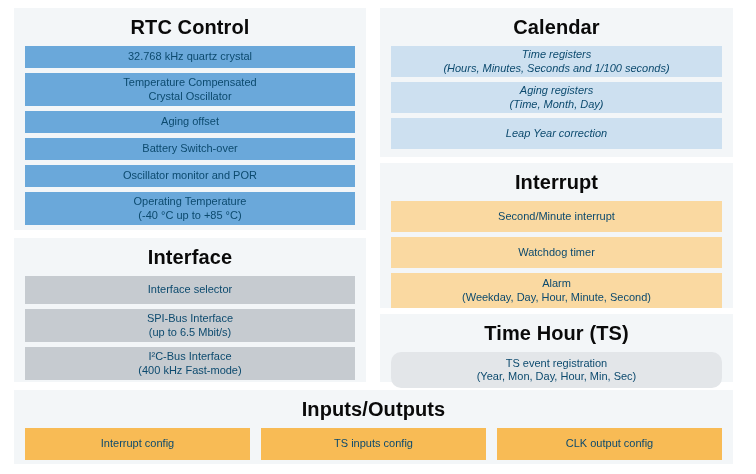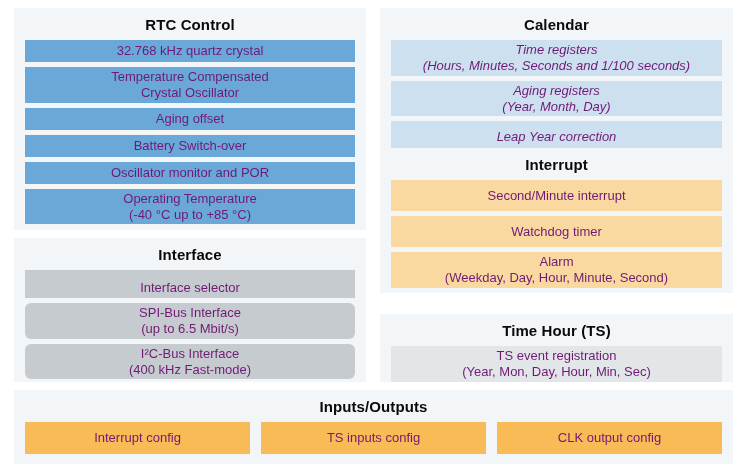--- a/index.html
+++ b/index.html
@@ -12,51 +12,51 @@
   }
   .panel{
     position:absolute;
     background:#f3f6f8;
     box-sizing:border-box;
     padding:6px 11px 8px 11px;
   }
   .panel h2{
     margin:2px 0 7px 0;
     text-align:center;
-    font-size:15px;
+    font-size:20px;
     font-weight:700;
     color:#0a0a0a;
     letter-spacing:0.1px;
   }
   .bars{display:flex;flex-direction:column;gap:5px;}
   .bar{
     display:flex;flex-direction:column;
     justify-content:center;align-items:center;
     text-align:center;
-    font-size:13px;line-height:1.22;color:#701a75;
+    font-size:11px;line-height:1.22;color:#0c4a6e;
     box-sizing:border-box;
     padding:2px 6px;
   }
   
   .p-rtc  {left:14px;  top:8px;   width:352px; height:222px;}
   .p-iface{left:14px;  top:238px; width:352px; height:144px;}
   .p-cal  {left:380px; top:8px;   width:353px; height:149px;}
-  .p-intr {left:380px; top:148px; width:353px; height:145px;}
+  .p-intr {left:380px; top:163px; width:353px; height:145px;}
   .p-ts   {left:380px; top:314px; width:353px; height:68px;}
   .p-io   {left:14px;  top:390px; width:719px; height:74px;}
 
   
   .p-rtc .bar  {background:#6aa8da; min-height:22px;}
   .p-rtc .two  {min-height:33px;}
-  .p-iface .bar{background:#c6cbd0; min-height:28px;justify-content:flex-end;}
-  .p-iface .two{min-height:33px;border-radius:6px;}
+  .p-iface .bar{background:#c6cbd0; min-height:28px;}
+  .p-iface .two{min-height:33px;}
   .p-cal .bar  {background:#cde0f0; min-height:31px;font-style:italic;}
   .p-intr .bar {background:#fad9a1; min-height:31px;}
   .p-intr .two {min-height:35px;}
-  .p-ts .bar   {background:#e3e6e9; min-height:36px;}
+  .p-ts .bar   {background:#e3e6e9; min-height:36px;border-radius:10px;}
   .io-bars{display:flex;flex-direction:row;gap:11px;}
   .io-bars .bar{background:#f8bb55; flex:1 1 0; height:32px; justify-content:center;}
 </style>
 </head>
 <body>
 
 <div class="canvas">
 
   <section class="panel p-rtc">
     <h2>RTC Control</h2>
@@ -103,21 +103,21 @@
 
   <section class="panel p-cal">
     <h2>Calendar</h2>
     <div class="bars">
       <div class="bar">
         <span>Time registers</span>
         <span>(Hours, Minutes, Seconds and 1/100 seconds)</span>
       </div>
       <div class="bar">
         <span>Aging registers</span>
-        <span>(Year, Month, Day)</span>
+        <span>(Time, Month, Day)</span>
       </div>
       <div class="bar">
         <span>Leap Year correction</span>
       </div>
     </div>
   </section>
 
   <section class="panel p-intr">
     <h2>Interrupt</h2>
     <div class="bars">

